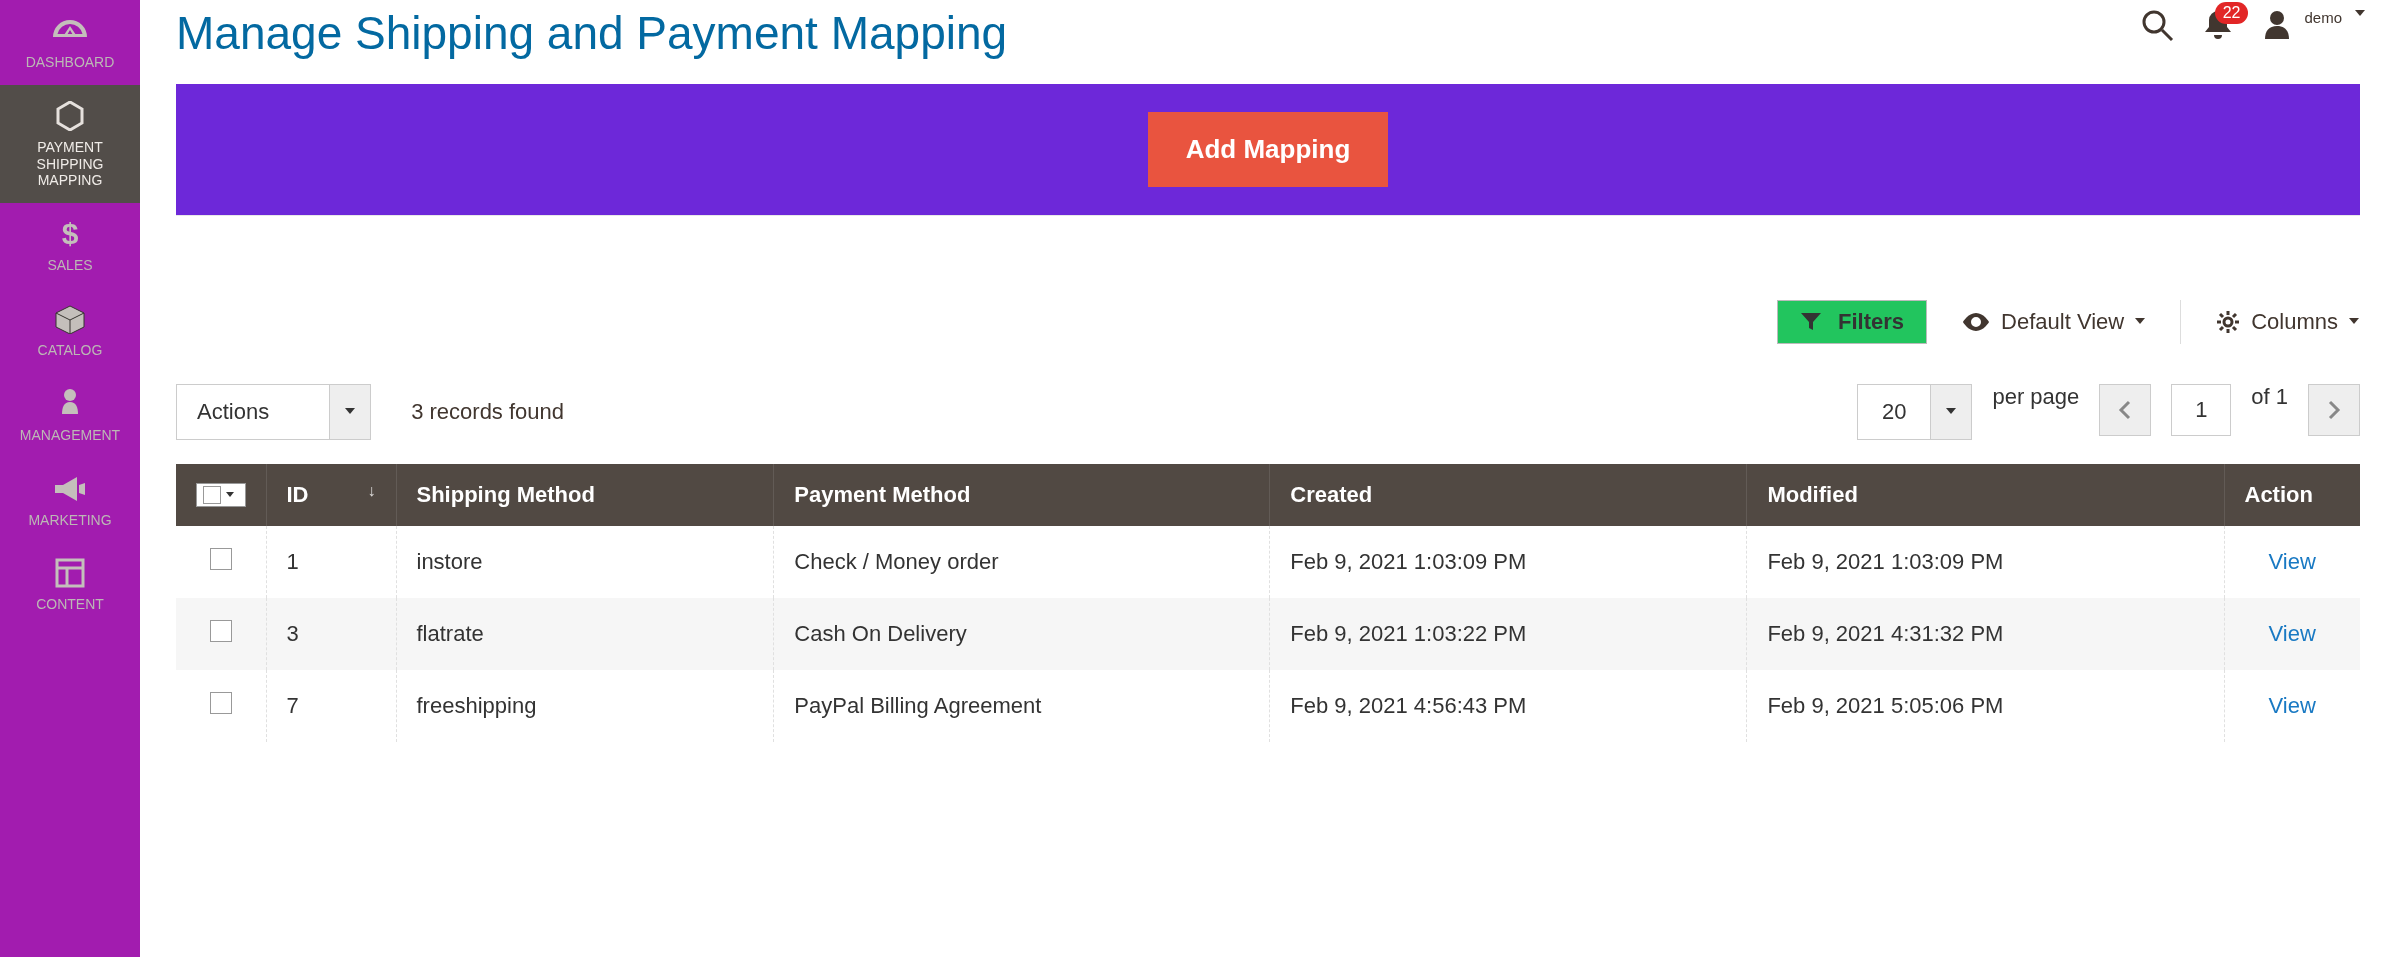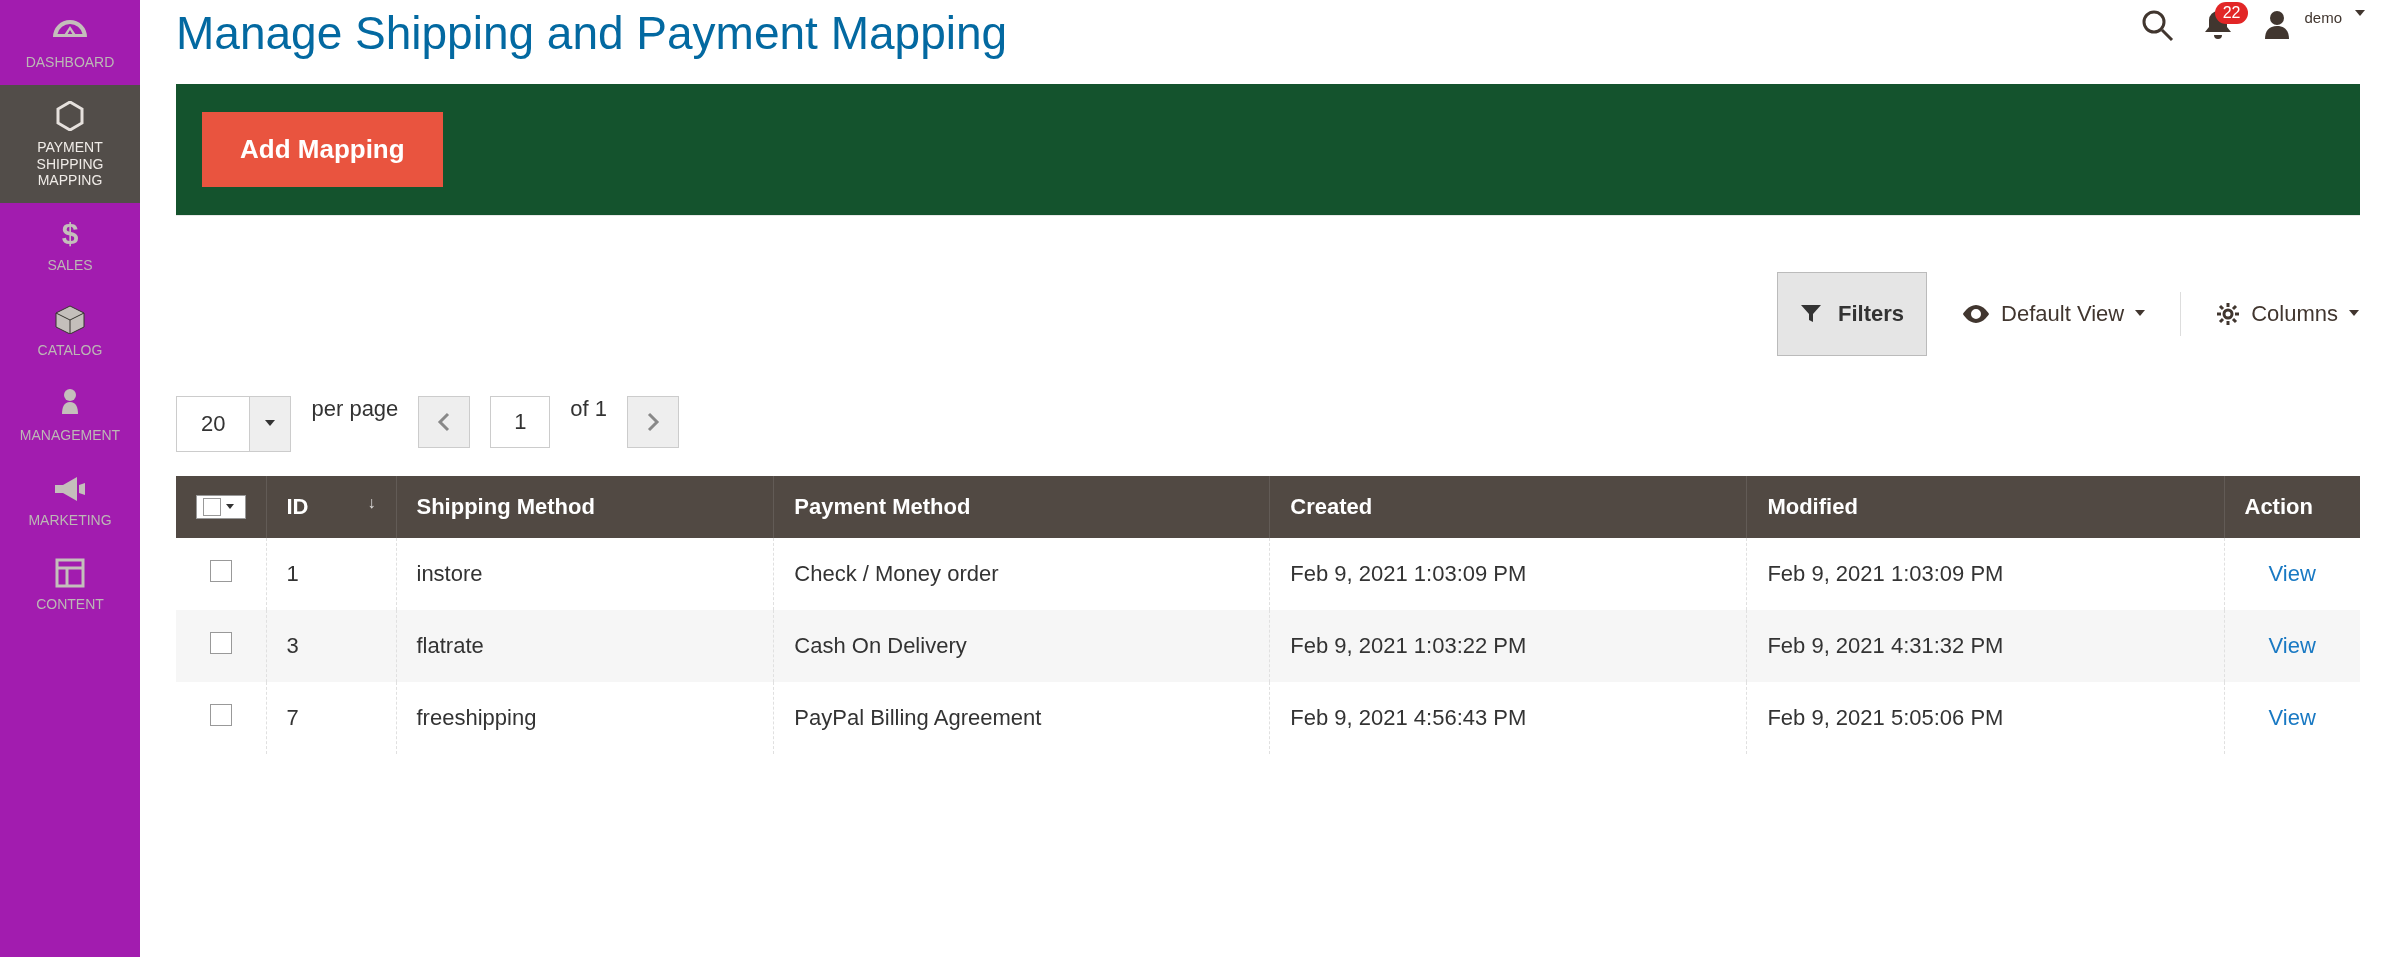--- a/index.html
+++ b/index.html
@@ -8,25 +8,25 @@
 .sidebar-item{display:flex;flex-direction:column;align-items:center;justify-content:center;padding:14px 4px;font-size:15px;text-align:center;line-height:1.2;cursor:pointer;color:#bcb8b5}
 .sidebar-item.active{background:#524d49;color:#f0ece8}
 .sidebar-item .ico{margin-bottom:6px;display:flex;align-items:center;justify-content:center;height:34px}
 .sidebar-item.sm{font-size:14px}
 .main{flex:1;padding:0 36px 40px 36px;position:relative}
 .topbar{position:absolute;top:8px;right:30px;display:flex;align-items:center;gap:28px}
 .top-icon{display:flex;align-items:center;cursor:pointer;position:relative}
 .badge{position:absolute;top:-6px;right:-14px;background:#e22626;color:#fff;border-radius:12px;padding:0 8px;font-size:16px;font-weight:400;height:22px;display:flex;align-items:center}
 .user{display:flex;align-items:flex-start;gap:12px;cursor:pointer;color:#41362f;font-size:15px}
 .title{font-size:46px;color:#0369a1;padding:6px 0 24px 0;font-weight:400}
-.toolbar-band{background:#14532d;border-bottom:1px solid #e8e8e8;padding:28px 26px;display:flex;justify-content:flex-start;margin-bottom:56px}
+.toolbar-band{background:#6d28d9;border-bottom:1px solid #e8e8e8;padding:28px 26px;display:flex;justify-content:center;margin-bottom:84px}
 .primary-btn{background:#e9543f;color:#fff;border:none;font-size:26px;font-weight:600;padding:22px 38px;cursor:pointer}
 .controls-row{display:flex;justify-content:flex-end;align-items:center;gap:34px;margin-bottom:40px;color:#41362f;font-size:22px}
 .ctrl{display:flex;align-items:center;gap:10px;cursor:pointer}
-.filters-btn{background:#e5e5e5;border:1px solid #bbb;padding:28px 22px;font-size:22px;font-weight:600;display:flex;align-items:center;gap:16px;cursor:pointer;color:#333}
+.filters-btn{background:#22c55e;border:1px solid #bbb;padding:8px 22px;font-size:22px;font-weight:600;display:flex;align-items:center;gap:16px;cursor:pointer;color:#333}
 .vdiv{width:1px;height:44px;background:#ddd}
 .grid-top{display:flex;align-items:center;justify-content:space-between;margin-bottom:24px}
 .grid-top .left{display:flex;align-items:center;gap:40px}
 .actions-sel{display:flex;border:1px solid #ccc;font-size:22px;color:#333;cursor:pointer}
 .actions-sel .lbl{padding:14px 60px 14px 20px}
 .actions-sel .arw{border-left:1px solid #ccc;background:#eee;padding:14px 14px;display:flex;align-items:center}
 .records{color:#41362f;font-size:22px}
 .grid-top .right{display:flex;align-items:flex-start;gap:20px;font-size:22px;color:#333}
 .perpage{display:flex;border:1px solid #ccc}
 .perpage .val{padding:14px 24px}
@@ -167,20 +167,31 @@
           <path d="M13 2v4M13 20v4M2 13h4M20 13h4M5 5l3 3M18 18l3 3M21 5l-3 3M8 18l-3 3" stroke="#41362f" stroke-width="3"></path>
         </svg>
       <span>Columns</span>
       <svg width="12" height="10" viewBox="0 0 12 10">
           <path d="M1 1l5 6 5-6z" fill="#41362f"></path>
         </svg>
     </div>
   </div>
 
   <div class="grid-top">
+    <div class="left">
+      <div class="actions-sel">
+        <span class="lbl">Actions</span>
+        <span class="arw">
+            <svg width="12" height="10" viewBox="0 0 12 10">
+              <path d="M1 1l5 6 5-6z" fill="#333"></path>
+            </svg>
+          </span>
+      </div>
+      <span class="records">3 records found</span>
+    </div>
     <div class="right">
       <div class="perpage">
         <span class="val">20</span>
         <span class="arw">
             <svg width="12" height="10" viewBox="0 0 12 10">
               <path d="M1 1l5 6 5-6z" fill="#333"></path>
             </svg>
           </span>
       </div>
       <span>per page</span>

